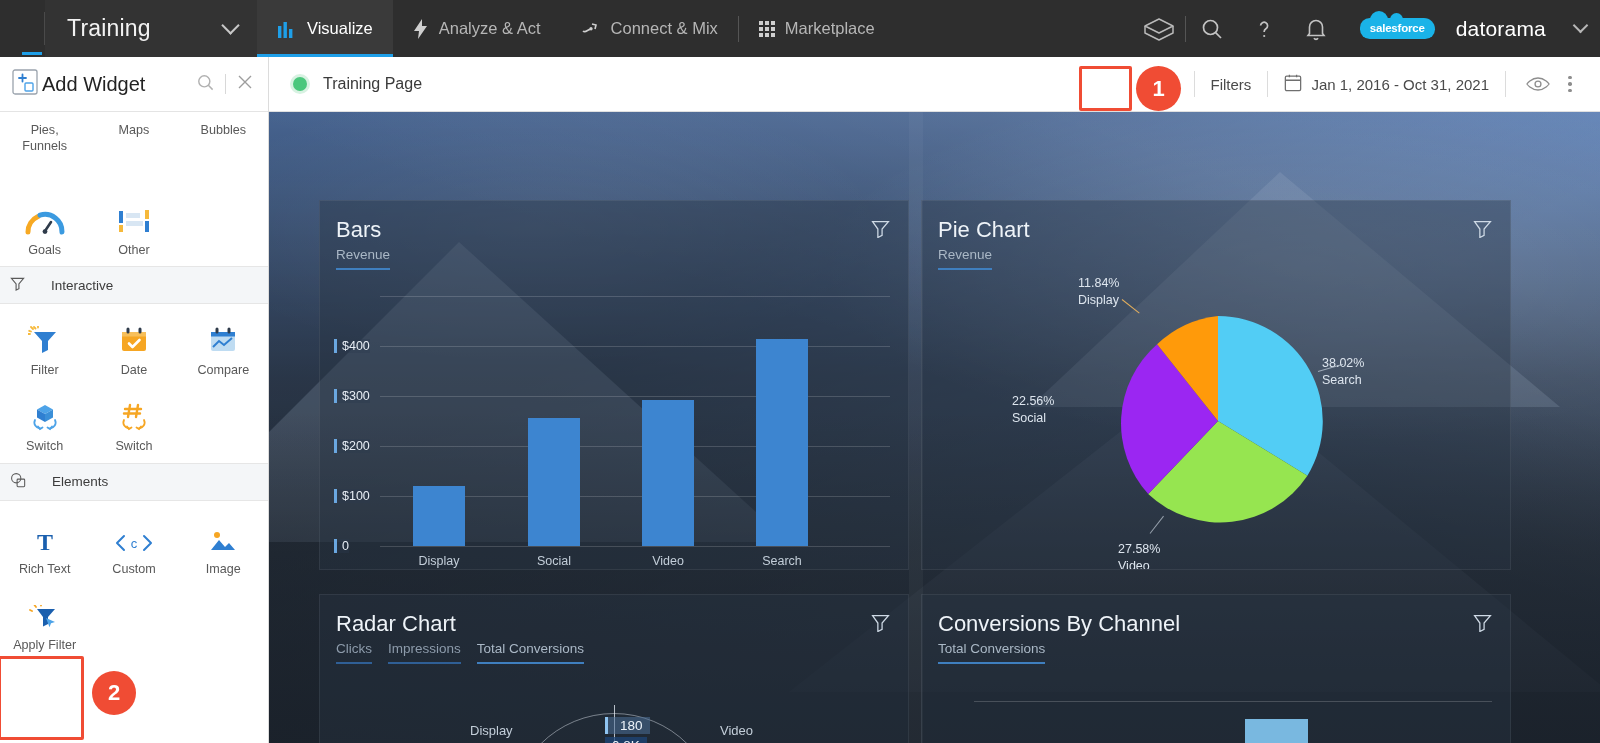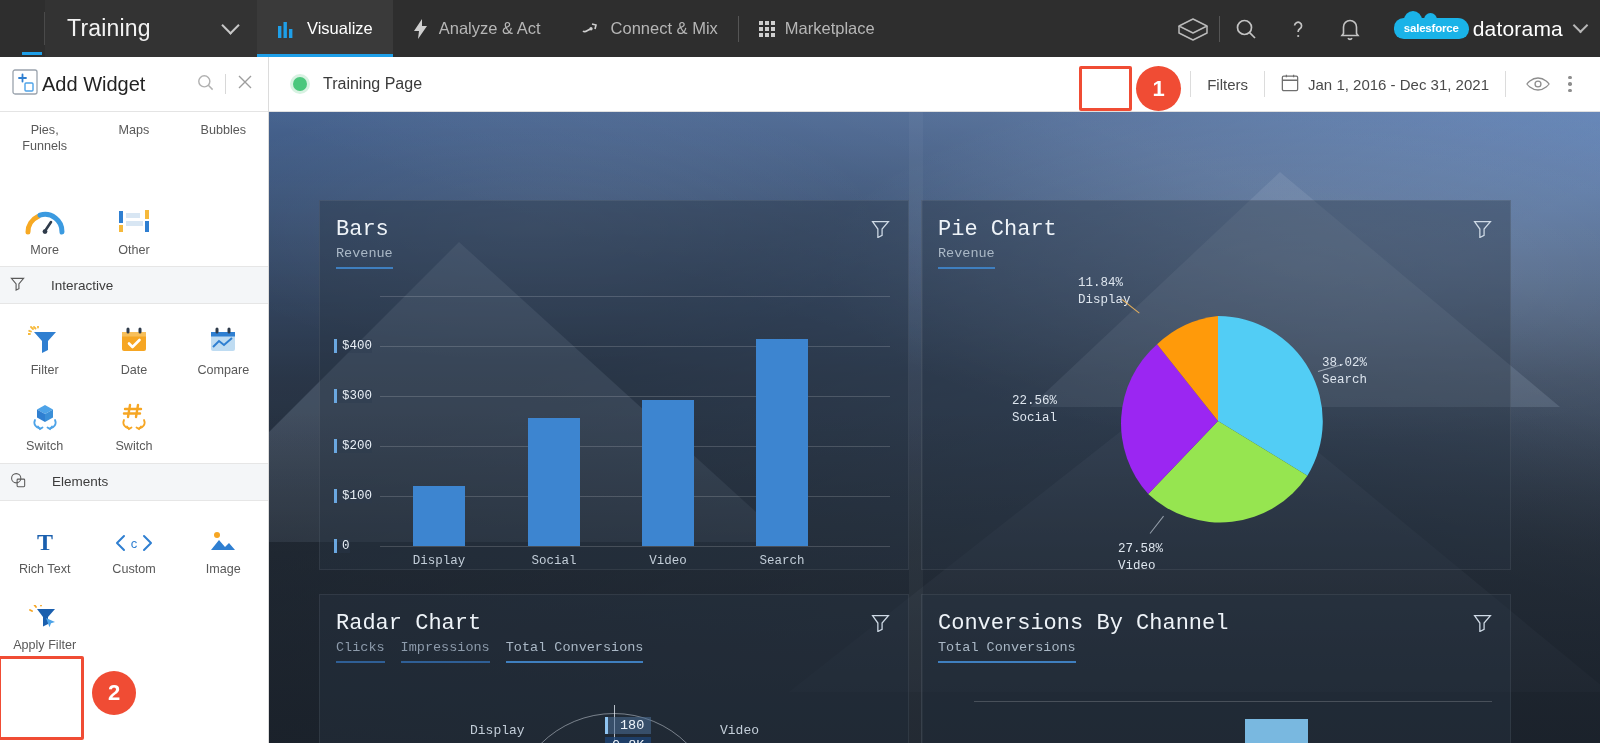--- a/index.html
+++ b/index.html
@@ -35,21 +35,21 @@
     color: #b6b6b6; font-size: 16.5px; cursor: pointer; position: relative;
   }
   .navitem.active { color: #ffffff; background: #3a3a3a; }
   .navitem.active::after {
     content: ""; position: absolute; left: 0; right: 0; bottom: 0; height: 3px; background: #1e9fe8;
   }
   .navitem .ic { display: inline-flex; align-items: center; justify-content: center; }
   .nav-divider { width: 1px; background: #555; height: 26px; align-self: center; }
   .nav-right { margin-left: auto; display: flex; align-items: center; gap: 0; padding-right: 14px; }
   .nav-ic { width: 52px; height: 57px; display: flex; align-items: center; justify-content: center; cursor: pointer; }
-  .brand { display: flex; align-items: center; gap: 4px; padding-left: 18px; cursor: pointer; text-align: center; }
+  .brand { display: flex; align-items: center; gap: 21px; padding-left: 18px; cursor: pointer; text-align: center; }
   .sf-cloud {
     background: #1ab3e8; color: #fff; font-size: 11.5px; font-weight: 700;
     padding: 4px 10px 5px; border-radius: 14px 16px 14px 14px; position: relative;
     letter-spacing: -.2px;
   }
   .sf-cloud::before {
     content:""; position:absolute; width: 18px; height: 18px; background:#1ab3e8; border-radius:50%;
     top:-7px; left: 10px;
   }
   .sf-cloud::after {
@@ -152,21 +152,20 @@
     left: 520px; top: 250px; }
   .ridge {
     position: absolute; left: 0; right: 0; bottom: 0; height: 330px;
     background: linear-gradient(180deg, rgba(34,42,53,0) 0%, rgba(30,38,48,.55) 45%, rgba(26,33,42,.88) 100%);
   }
 
   .widget {
     position: absolute; background: rgba(40,52,68,0.40);
     border: 1px solid rgba(255,255,255,0.07);
     overflow: hidden;
-    font-family: Liberation Mono, monospace;
   }
   .w-title { color: #eef3f8; font-size: 22px; font-weight: 400; padding: 16px 0 0 16px; }
   .w-metrics { display: flex; gap: 16px; padding: 4px 0 0 16px; }
   .w-metric {
     font-size: 13.5px; color: #aab8c6; padding-bottom: 6px; border-bottom: 2.5px solid #3f7fbf; cursor: pointer;
   }
   .w-metric.dim { color: #8d9bab; border-bottom-color: #2f5f96; }
   .w-filter { position: absolute; top: 18px; right: 18px; cursor: pointer; }
 
   .chart-area { position: absolute; left: 0; right: 0; }
@@ -349,21 +348,21 @@
     <div class="grid3" style="margin-top:28px;">
       <div class="tile">
         <div class="glyph">
           <svg width="40" height="28" viewBox="0 0 40 28" fill="none">
             <path d="M3 24a17 17 0 0110-15.5" stroke="#f7a923" stroke-width="5" stroke-linecap="round"></path>
             <path d="M15 7.2A17 17 0 0137 24" stroke="#3b9ae0" stroke-width="5" stroke-linecap="round"></path>
             <path d="M20 23l6-9" stroke="#2f3b4a" stroke-width="2.6" stroke-linecap="round"></path>
             <circle cx="20" cy="23.6" r="2.4" fill="#2f3b4a"></circle>
           </svg>
         </div>
-        <div class="lbl"><span>More</span></div>
+        <div class="lbl"><span>Goals</span></div>
       </div>
       <div class="tile">
         <div class="glyph">
           <svg width="34" height="28" viewBox="0 0 34 28">
             <rect x="2" y="3" width="4" height="12" fill="#2f7fd1"></rect>
             <rect x="2" y="17" width="4" height="7" fill="#f6b93b"></rect>
             <rect x="9" y="5" width="14" height="5" fill="#d8e6f3"></rect>
             <rect x="9" y="13" width="17" height="5" fill="#d8e6f3"></rect>
             <rect x="28" y="2" width="4" height="9" fill="#f6b93b"></rect>
             <rect x="28" y="13" width="4" height="11" fill="#2f7fd1"></rect>
@@ -515,21 +514,21 @@
         <span>Filters</span>
       </div>
       <span class="ph-sep"></span>
       <div class="ph-item">
         <span>
           <svg width="18" height="19" viewBox="0 0 20 21" fill="none" stroke="#6f6f6f" stroke-width="1.4">
             <rect x="1.5" y="3.5" width="17" height="16" rx="1.5"></rect>
             <path d="M1.5 8h17M6 1.8v3M14 1.8v3"></path>
           </svg>
         </span>
-        <span>Jan 1, 2016 - Dec 31, 2021</span>
+        <span>Jan 1, 2016 - Oct 31, 2021</span>
       </div>
       <span class="ph-sep"></span>
       <div class="ph-ic">
         <svg width="24" height="18" viewBox="0 0 26 18" fill="none" stroke="#8d8d8d" stroke-width="1.4">
           <path d="M1 9s4.5-6.5 12-6.5S25 9 25 9s-4.5 6.5-12 6.5S1 9 1 9z"></path>
           <circle cx="13" cy="9" r="3.2"></circle>
         </svg>
       </div>
       <div class="ph-ic">
         <span class="kebab">

